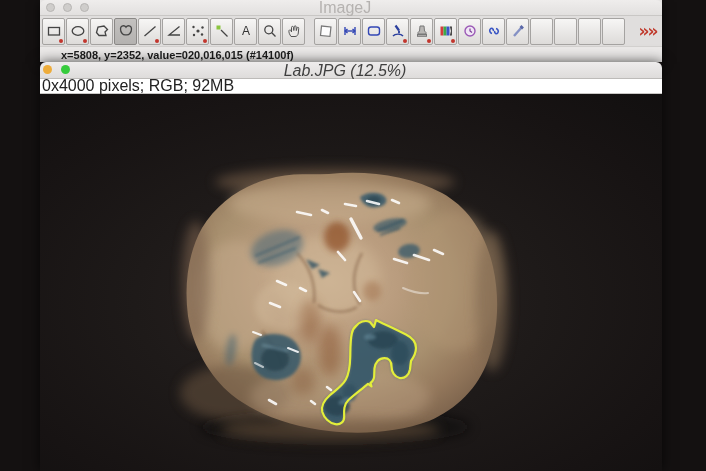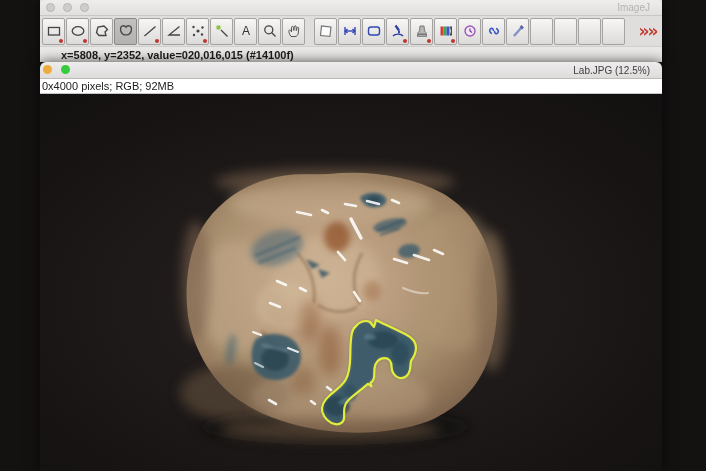--- a/index.html
+++ b/index.html
@@ -4,22 +4,22 @@
 <style>
   html,body{margin:0;padding:0;background:#0e0c0c;}
   #screen{position:relative;width:706px;height:471px;overflow:hidden;
           background:#141111;font-family:"Liberation Sans","DejaVu Sans",sans-serif;
           -webkit-font-smoothing:antialiased;}
   
   #imagej-win{position:absolute;left:40px;top:0;width:622px;height:62px;
               background:#e6e4e3;box-shadow:0 2px 10px rgba(0,0,0,.65);}
   .titlebar{position:relative;height:15px;background:linear-gradient(#efedec,#e2e0df);
             border-bottom:1px solid #c9c7c5;border-radius:6px 6px 0 0;}
-  .titlebar .title{position:absolute;left:0;right:12px;top:1px;text-align:right;
-                   font-size:10px;line-height:14px;}
+  .titlebar .title{position:absolute;left:0;right:12px;top:1px;text-align:center;
+                   font-size:16px;line-height:14px;}
   #imagej-win .title{color:#b5b2b0;}
   .dot{position:absolute;top:3px;width:9px;height:9px;border-radius:50%;}
   .dot.grey{background:#cfcdcb;border:1px solid #b7b5b3;box-sizing:border-box;}
   
   .toolbar{height:30px;background:#e0dedd;display:flex;align-items:center;
            padding:0 0 0 2px;box-sizing:border-box;}
   .tbtn{position:relative;width:21px;height:25px;margin-right:1px;flex:0 0 auto;
         background:linear-gradient(#f7f6f5,#dddbd9);
         border:1px solid #a5a3a1;border-radius:2px;
         display:flex;align-items:center;justify-content:center;}
@@ -32,24 +32,24 @@
              font-size:17px;font-weight:bold;color:#c0392b;line-height:20px;
              font-family:"DejaVu Sans",sans-serif;letter-spacing:-2px;}
   
   .statusbar{height:17px;background:#ebe9e8;border-top:1px solid #d3d1cf;
              font-size:11px;font-weight:600;color:#1c1c1c;line-height:16px;
              padding-left:21px;white-space:nowrap;box-sizing:border-box;}
   
   #image-win{position:absolute;left:40px;top:62px;width:622px;height:409px;
              background:#171313;box-shadow:0 0 12px rgba(0,0,0,.7);}
   #image-win .titlebar{height:16px;background:linear-gradient(#eeecec,#dedcdb);
-                       border-bottom:1px solid #bdbbb9;}
+                       border-bottom:1px solid #bdbbb9;font-style:italic;}
   #image-win .title{color:#3f3f3f;top:2px;}
   .infobar{height:15px;background:#ffffff;border-bottom:1px solid #c9c7c5;
-           font-size:11px;color:#222;line-height:14px;padding-left:2px;
+           font-size:16px;color:#222;line-height:14px;padding-left:2px;
            white-space:nowrap;box-sizing:border-box;}
   .canvas{position:relative;width:622px;height:377px;background:#171313;overflow:hidden;}
   .canvas svg{display:block;}
 </style>
 </head>
 <body>
 
 <div id="screen">
 
   <div id="imagej-win">

